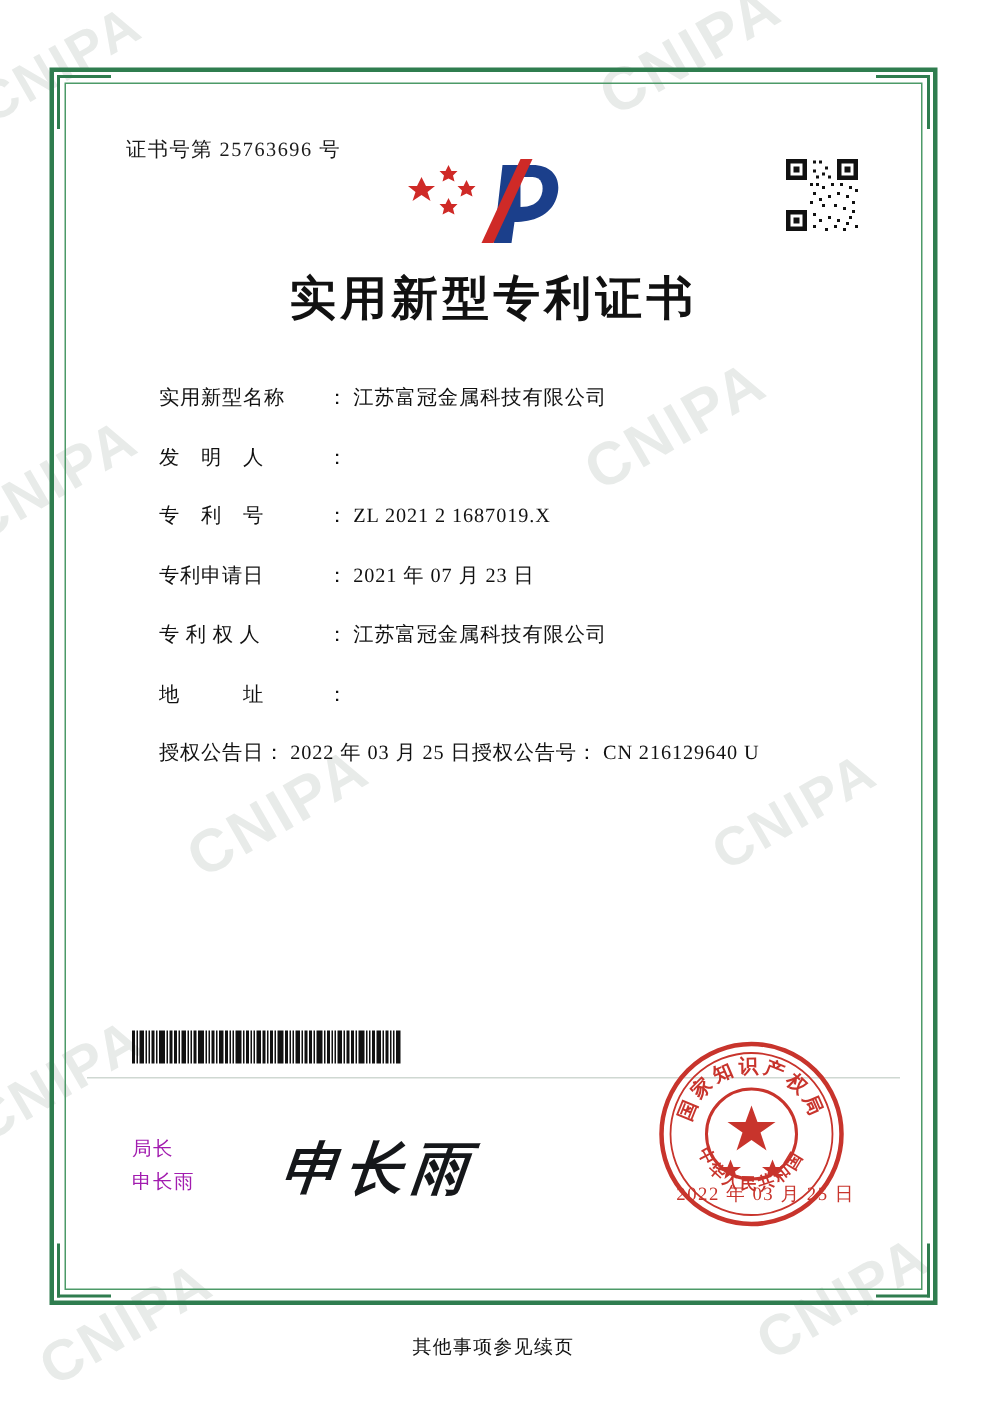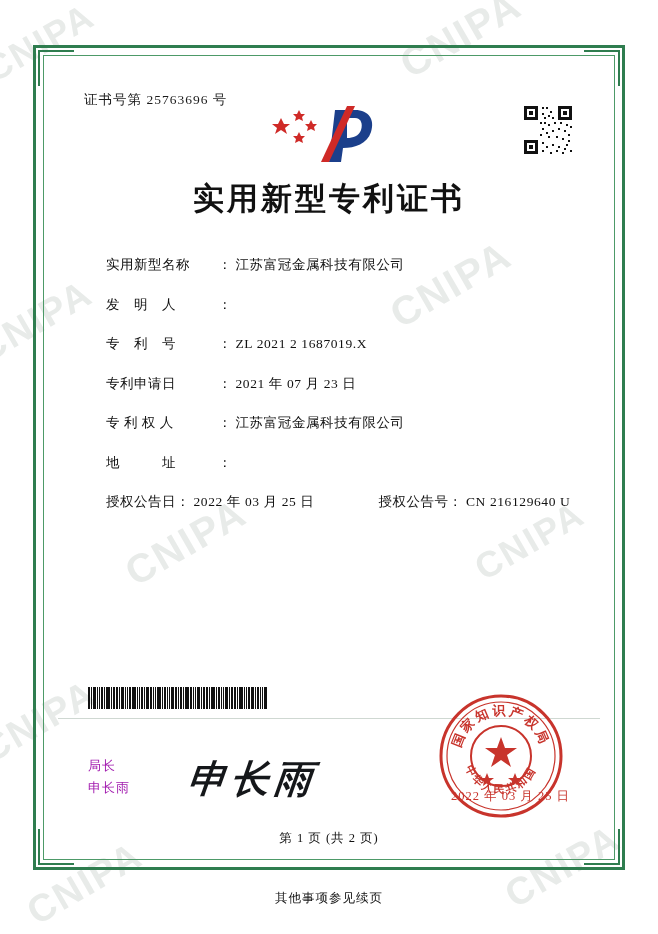--- a/index.html
+++ b/index.html
@@ -123,21 +123,21 @@
   }
   .flabel {
     width: 112px;
     flex: 0 0 112px;
     letter-spacing: 0.5px;
   }
   .fcolon { margin-right: 4px; }
   .fvalue { letter-spacing: 0.6px; }
   .frow-split { display: flex; margin-bottom: 26px; }
   .frow-split .seg { display: flex; align-items: baseline; }
-  .frow-split .seg.second { margin-left: 64px; }
+  .frow-split .seg.second { }
   .frow-split .flabel2 { letter-spacing: 0.5px; }
 
   .para {
     margin-top: 4px;
     padding: 0 24px 0 22px;
     font-size: 13px;
     line-height: 25px;
     text-align: justify;
     color: #111;
   }
@@ -471,17 +471,16 @@
         </text>
 
         <path id="arcBot" d="M 26 63 A 37 37 0 0 0 100 63" fill="none"></path>
         <text font-family="'Liberation Sans', sans-serif" font-size="11" font-weight="bold" fill="#c8342c" letter-spacing="2">
           <textPath href="#arcBot" startOffset="10%">中华人民共和国</textPath>
         </text>
       </svg>
     </div>
     <div class="seal-date">2022 年 03 月 25 日</div>
 
-    <div class="page-no">第 1 页 (共 2 页)</div>
   </div>
 </div>
 
 <div class="footnote">其他事项参见续页</div>
 
 </body></html>

